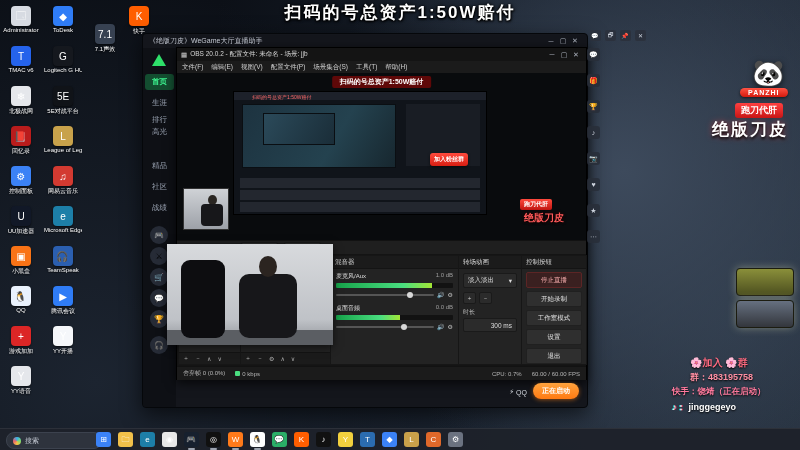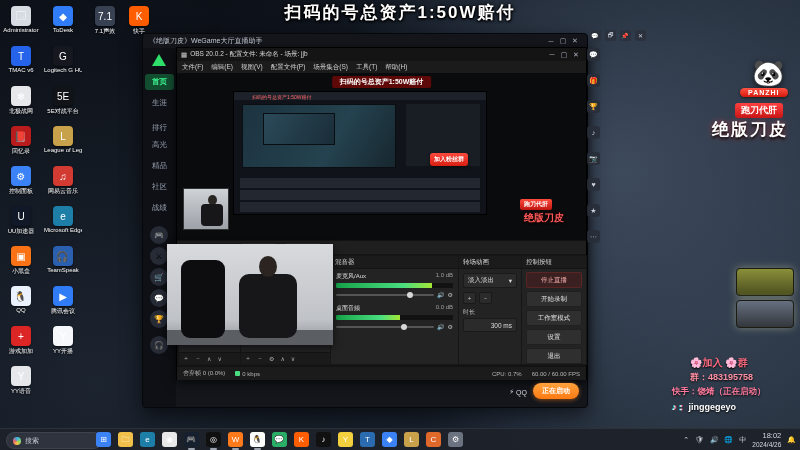--- a/index.html
+++ b/index.html
@@ -244,21 +244,21 @@
       <div class="lb">TeamSpeak</div>
     </div>
     <div class="dicon" style="left:44px;top:286px">
       <div class="ig" style="background:#2f7cf6">▶</div>
       <div class="lb">腾讯会议</div>
     </div>
     <div class="dicon" style="left:44px;top:326px">
       <div class="ig" style="background:#f5f7fa">Y</div>
       <div class="lb">YY开播</div>
     </div>
-    <div class="dicon" style="left:86px;top:6px">
+    <div class="dicon" style="left:86px;top:24px">
       <div class="ig" style="background:#374151">7.1</div>
       <div class="lb">7.1声效</div>
     </div>
     <div class="dicon" style="left:120px;top:6px">
       <div class="ig" style="background:#ff5e00">K</div>
       <div class="lb">快手</div>
     </div>
   </div>
 
 <div id="app-window" class="abs">
@@ -267,22 +267,22 @@
     <span class="wc">─</span>
     <span class="wc">▢</span>
     <span class="wc">✕</span>
   </div>
   <div id="app-dock">
     <div class="logo-tri"></div>
 
     <div class="dock-circ" style="top:288px">🎧</div>
   <div class="nav-item active" style="top:26px">首页</div>
       <div class="nav-item" style="top:47px">生涯</div>
-      <div class="nav-item" style="top:72px">排行</div>
-      <div class="nav-item" style="top:89px">高光</div>
+      <div class="nav-item" style="top:64px">排行</div>
+      <div class="nav-item" style="top:76px">高光</div>
       <div class="nav-item" style="top:110px">精品</div>
       <div class="nav-item" style="top:131px">社区</div>
       <div class="nav-item" style="top:152px">战绩</div>
       <div class="dock-circ" style="top:178px">🎮</div>
       <div class="dock-circ" style="top:199px">⚔</div>
       <div class="dock-circ" style="top:220px">🛒</div>
       <div class="dock-circ" style="top:241px">💬</div>
       <div class="dock-circ" style="top:262px">🏆</div>
     </div>
 
@@ -522,25 +522,13 @@
       <div class="tbi" style="background:#2aae67">💬</div>
       <div class="tbi" style="background:#ff5e00">K</div>
       <div class="tbi" style="background:#111111">♪</div>
       <div class="tbi" style="background:#f3d03e">Y</div>
       <div class="tbi" style="background:#2b6cb0">T</div>
       <div class="tbi" style="background:#3b82f6">◆</div>
       <div class="tbi" style="background:#c9a14a">L</div>
       <div class="tbi" style="background:#e0682a">C</div>
       <div class="tbi" style="background:#6b7280">⚙</div>
     </div>
-  <div id="tray">
-    <span>⌃</span>
-    <span>🛡</span>
-    <span>🔊</span>
-    <span>🌐</span>
-    <span>中</span>
-    <span class="clock">
-      <span class="t" style="display:block">18:02</span>
-      <span class="d" style="display:block">2024/4/26</span>
-    </span>
-    <span>🔔</span>
-  </div>
 </div>
 
 </body></html>

